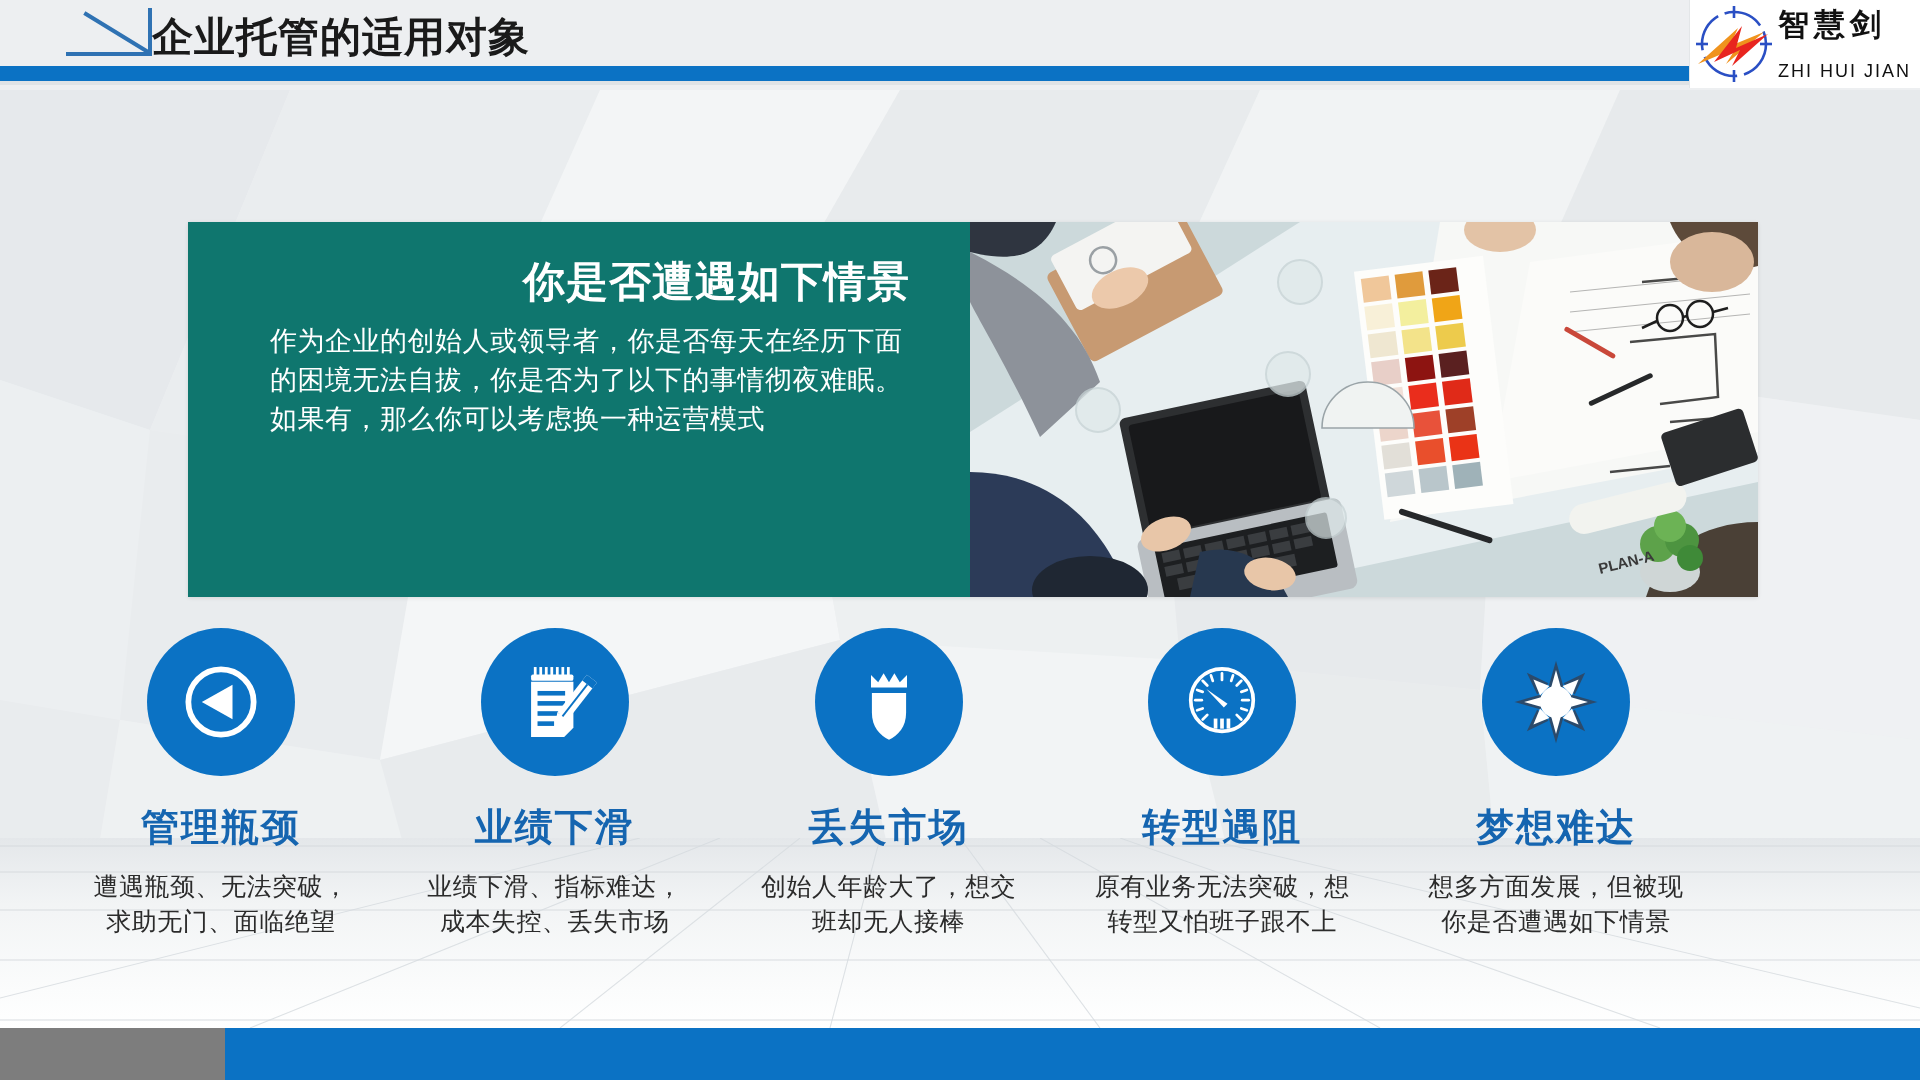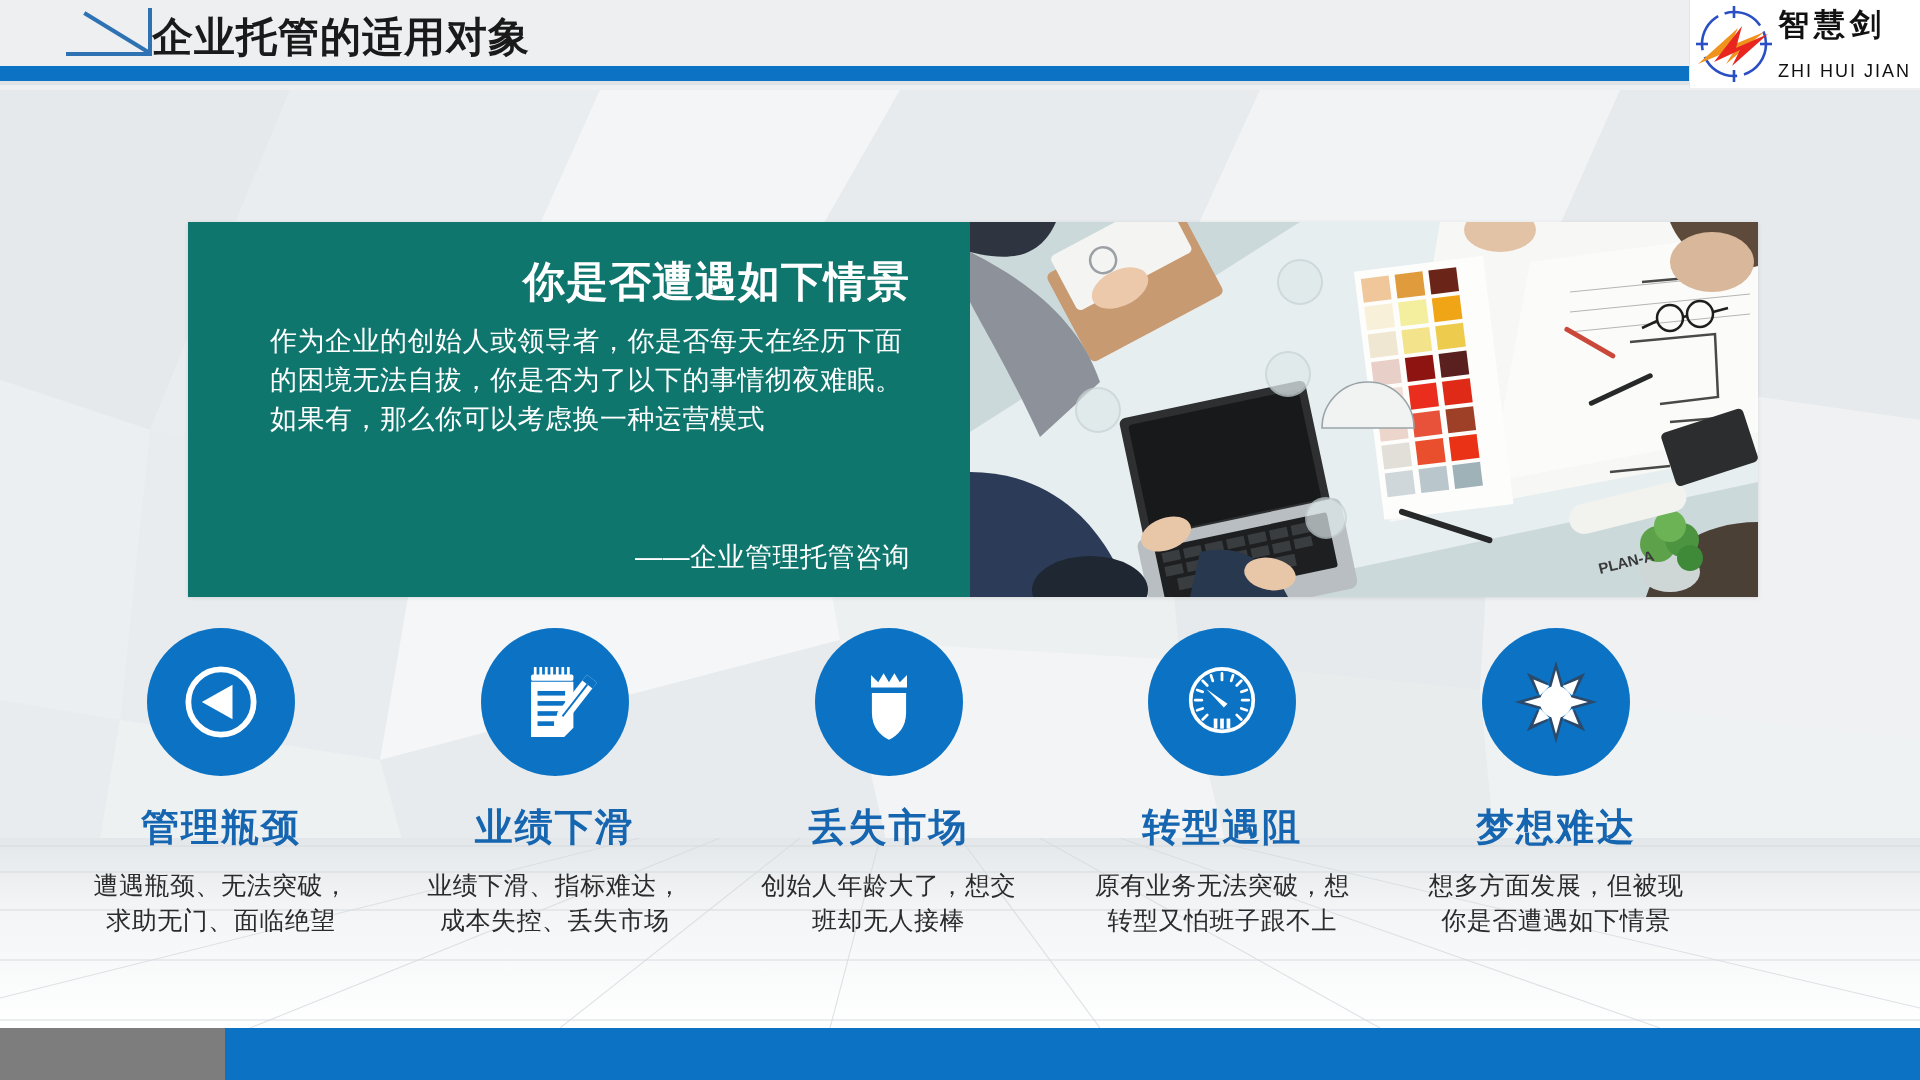--- a/index.html
+++ b/index.html
@@ -44,21 +44,21 @@
   .hero-heading{position:absolute;right:60px;top:32px;font-size:42px;font-weight:bold;
                 color:#ffffff;white-space:nowrap;letter-spacing:1px;}
   .hero-body{position:absolute;left:82px;right:58px;top:100px;font-size:27px;color:#ffffff;
              line-height:1.45;letter-spacing:.5px;}
   .hero-sign{position:absolute;right:60px;bottom:22px;font-size:27px;color:#ffffff;letter-spacing:.5px;}
   .hero-photo{flex:1 1 auto;position:relative;overflow:hidden;background:#cfd8da;}
   .hero-photo svg{position:absolute;inset:0;width:100%;height:100%;}
 
   
   .cards{position:absolute;left:0;top:628px;width:1777px;z-index:5;
-         display:flex;justify-content:space-between;padding:0 56px;box-sizing:border-box;font-family:Liberation Serif, serif;}
+         display:flex;justify-content:space-between;padding:0 56px;box-sizing:border-box;}
   .card{width:330px;display:flex;flex-direction:column;align-items:center;}
   .card-icon{width:148px;height:148px;border-radius:50%;background:#0b72c4;
              display:flex;align-items:center;justify-content:center;}
   .card-title{margin-top:26px;font-size:38px;font-weight:bold;color:#1565b0;letter-spacing:2px;
               white-space:nowrap;}
   .card-desc{margin-top:16px;font-size:25px;color:#2b2b2b;line-height:1.38;text-align:center;
              letter-spacing:.5px;}
 
   
   .bottom-bar{position:absolute;left:0;bottom:0;width:1920px;height:52px;z-index:8;display:flex;}
@@ -142,21 +142,20 @@
     <div class="logo-text">
       <div class="logo-cn">智慧剑</div>
       <div class="logo-en">ZHI HUI JIAN</div>
     </div>
   </div>
 
   <div class="hero">
     <div class="hero-panel">
       <div class="hero-heading">你是否遭遇如下情景</div>
       <div class="hero-body">作为企业的创始人或领导者，你是否每天在经历下面的困境无法自拔，你是否为了以下的事情彻夜难眠。如果有，那么你可以考虑换一种运营模式</div>
-      <div class="hero-sign">——企业管理托管咨询</div>
     </div>
     <div class="hero-photo">
       <svg viewBox="0 0 788 375" preserveAspectRatio="xMidYMid slice">
         <rect width="788" height="375" fill="#d3dcde"></rect>
 
         <polygon points="0,0 788,0 788,375 0,375" fill="#ccd9db"></polygon>
         <polygon points="330,0 788,0 788,260 250,375 0,375 0,210" fill="#e7eef0"></polygon>
 
         <polygon points="470,0 788,0 788,230 420,300" fill="#f7f8f6"></polygon>
         <polygon points="560,40 788,10 788,210 520,260" fill="#fbfbf9"></polygon>

